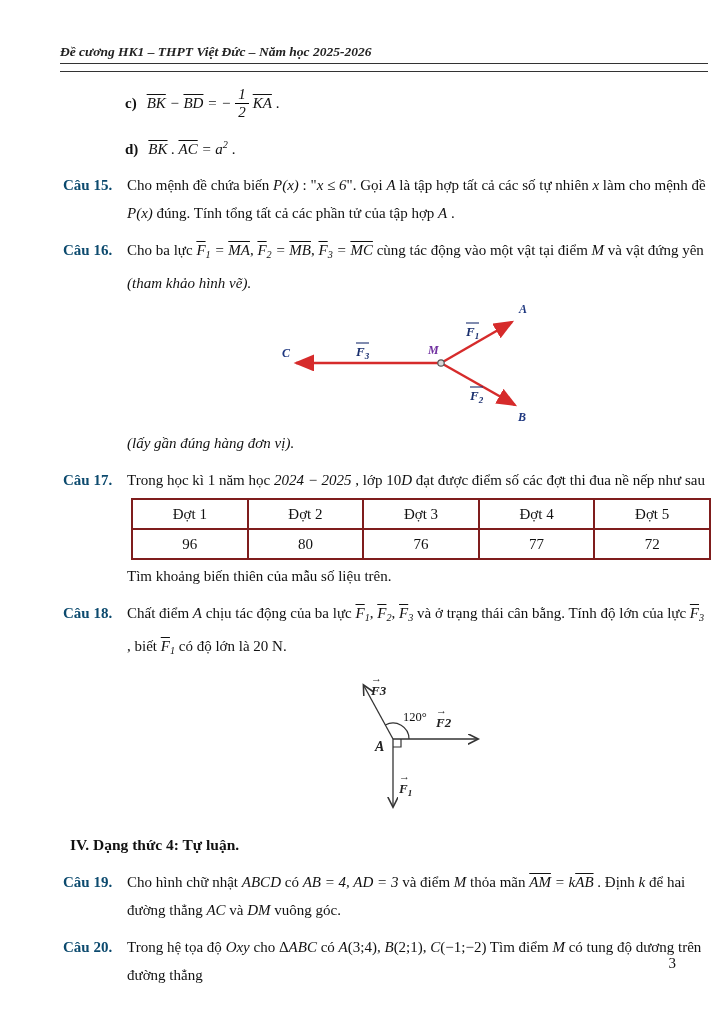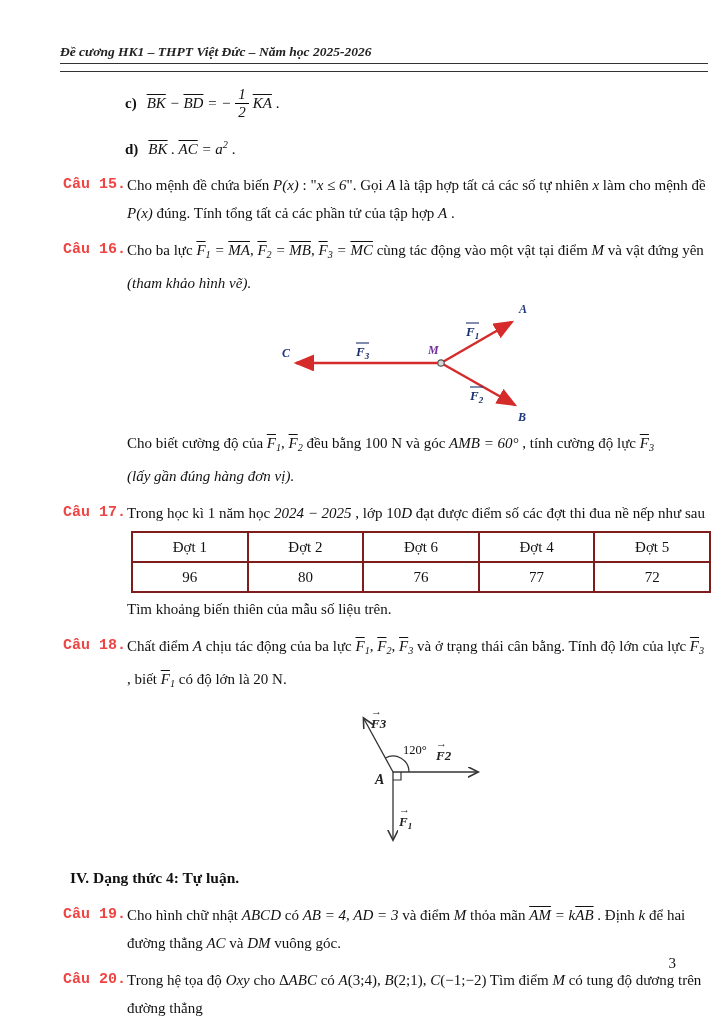--- a/index.html
+++ b/index.html
@@ -16,21 +16,21 @@
   }
   .hdr-rule { border-top:1.2px solid #333; margin:7px 0 0 -3px; }
   
   .subitem { margin-left:62px; margin-top:10px; line-height:26px; }
   .subitem.tall { margin-top:16px; }
   .ilabel { font-weight:bold; margin-right:10px; }
   
   .sect { font-weight:bold; font-size:15.5px; margin:12px 0 0 7px; line-height:28px; }
   
   .q { display:flex; margin-top:9px; }
-  .qlabel { width:64px; flex:none; font-weight:bold; color:#ef4444; line-height:28px;font-family:Liberation Mono, monospace; }
+  .qlabel { width:64px; flex:none; font-weight:bold; color:#0c4a6e; line-height:28px; }
   .qbody { flex:1; line-height:28px; }
   .cont { margin-left:64px; line-height:28px; }
   
   .sg-m { font-style:italic; }
   .sg-i { font-style:italic; }
   .sg-o { font-style:italic; text-decoration:overline; }
   .sg-sub { font-style:italic; font-size:0.68em; vertical-align:-0.3em; }
   .sg-sup { font-style:italic; font-size:0.68em; vertical-align:0.55em; }
   
   .frac { display:inline-flex; flex-direction:column; text-align:center; vertical-align:middle;
@@ -107,33 +107,32 @@
       <text x="88" y="57" class="flab"><tspan>F</tspan><tspan class="fsub" dy="3">3</tspan></text>
 
       <line x1="198" y1="24" x2="211" y2="24" class="olin"></line>
       <text x="198" y="37" class="flab"><tspan>F</tspan><tspan class="fsub" dy="3">1</tspan></text>
 
       <line x1="202" y1="88" x2="215" y2="88" class="olin"></line>
       <text x="202" y="101" class="flab"><tspan>F</tspan><tspan class="fsub" dy="3">2</tspan></text>
     </svg>
   </div>
 
-  <div class="cont"><span>Cho biết cường độ của </span><span class="sg-o">F</span><span class="sg-sub">1</span><span>, </span><span class="sg-o">F</span><span class="sg-sub">2</span><span> đều bằng 100 N và góc </span><span class="sg-m">AMB</span><span class="sg-m"> = 60°</span><span> , tính cường độ lực </span><span class="sg-o">F</span><span class="sg-sub">3</span></div>
   <div class="cont"><span class="sg-i">(lấy gần đúng hàng đơn vị).</span></div>
 
   <div class="q">
     <span class="qlabel">Câu 17.</span>
     <span class="qbody">
       <span><span>Trong học kì 1 năm học </span><span class="sg-m">2024 − 2025</span><span> , lớp 10</span><span class="sg-m">D</span><span> đạt được điểm số các đợt thi đua nề nếp như sau</span></span>
       <table class="score-table">
         <tbody>
             <tr>
           <td>Đợt 1</td>
           <td>Đợt 2</td>
-          <td>Đợt 6</td>
+          <td>Đợt 3</td>
           <td>Đợt 4</td>
           <td>Đợt 5</td>
         </tr>
         <tr>
           <td>96</td>
           <td>80</td>
           <td>76</td>
           <td>77</td>
           <td>72</td>
         </tr>

